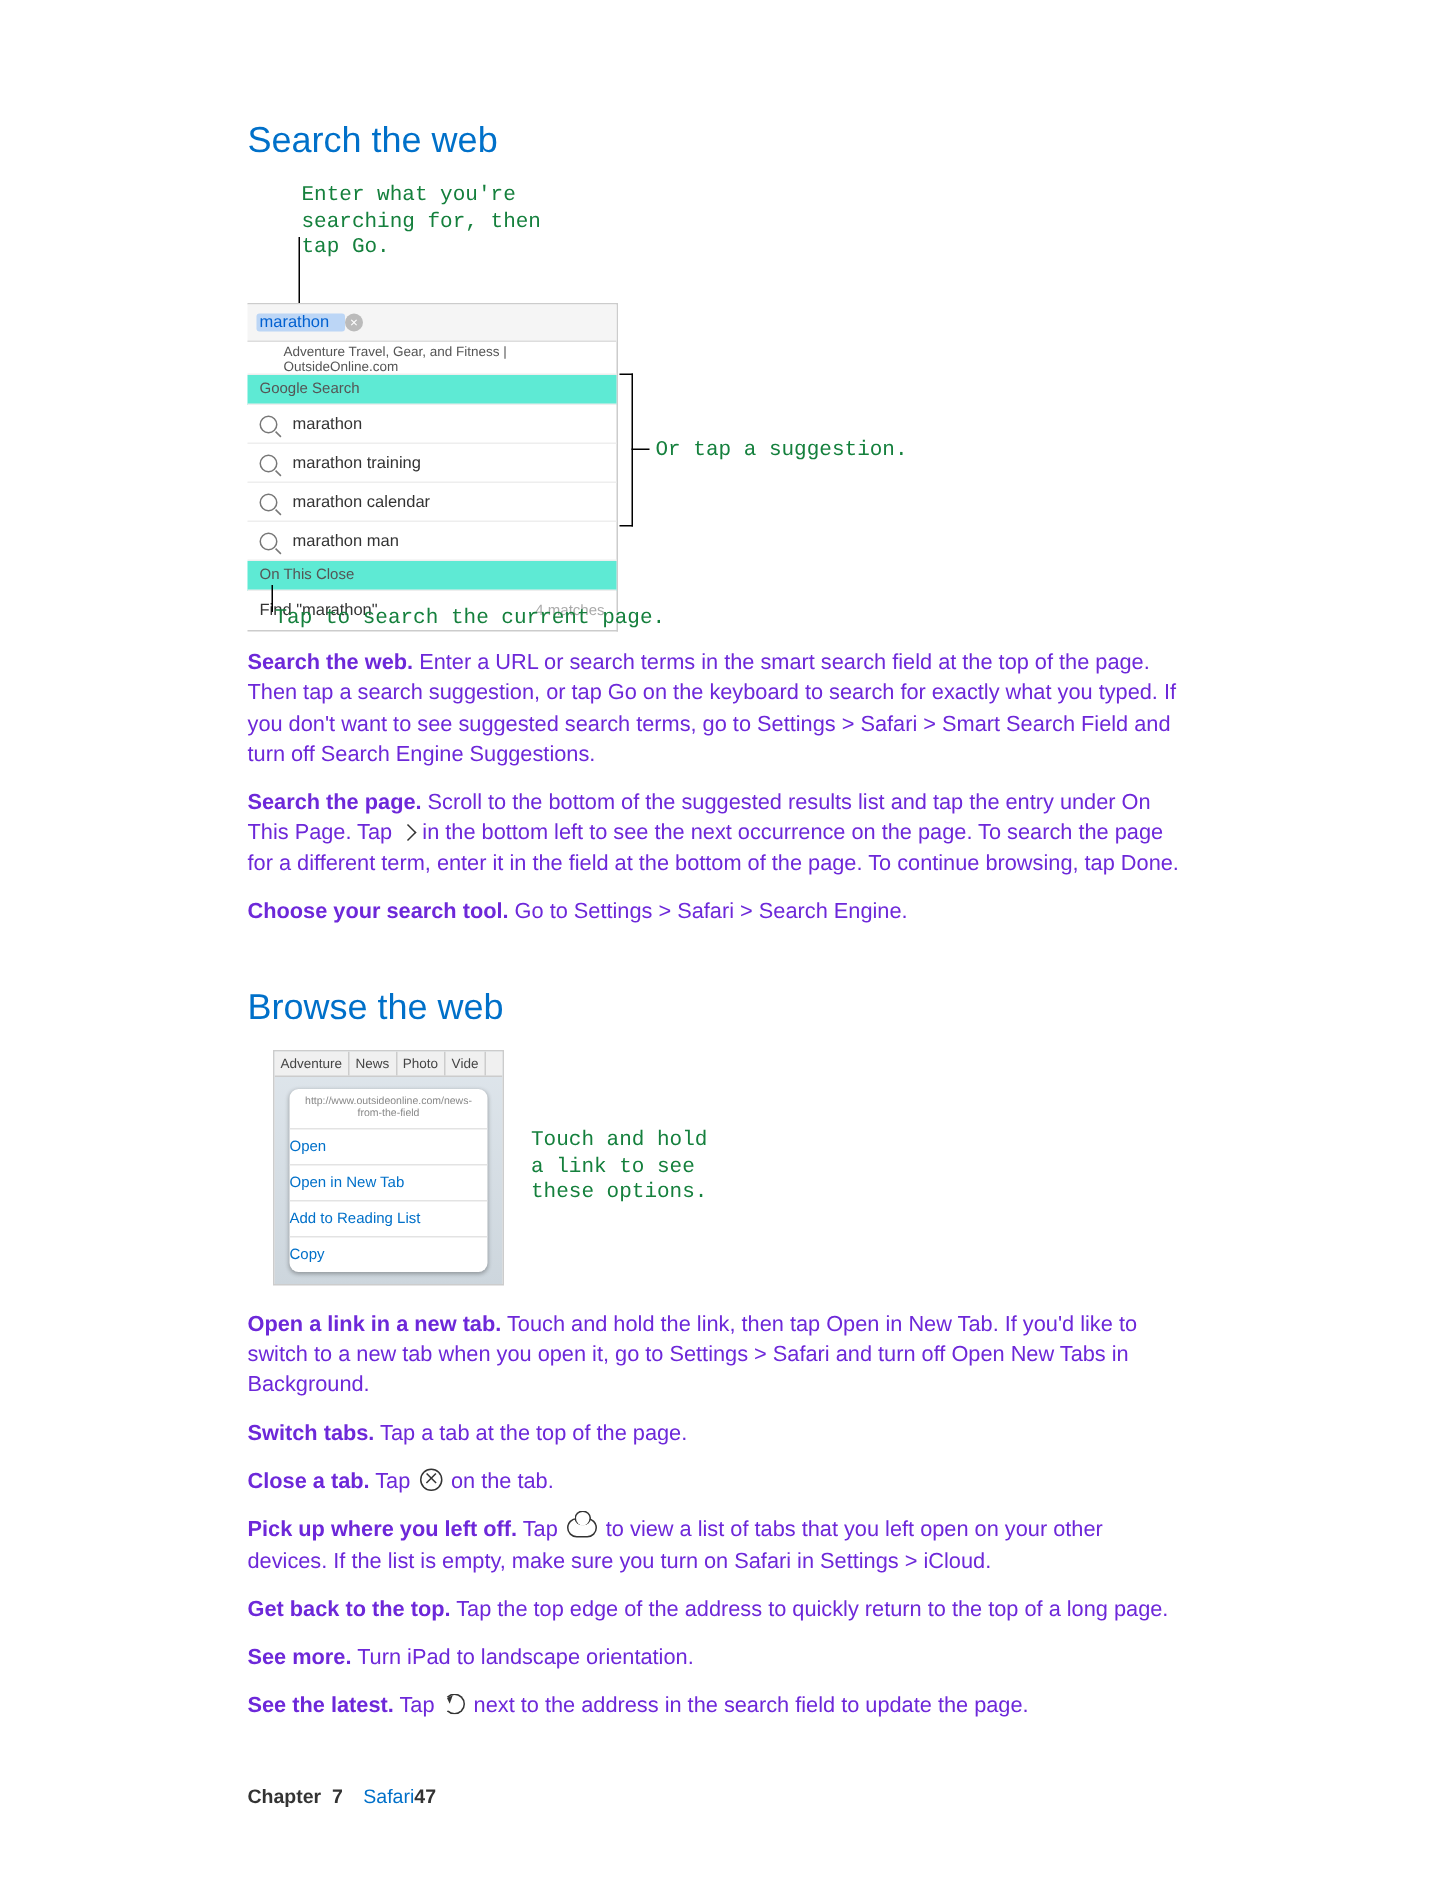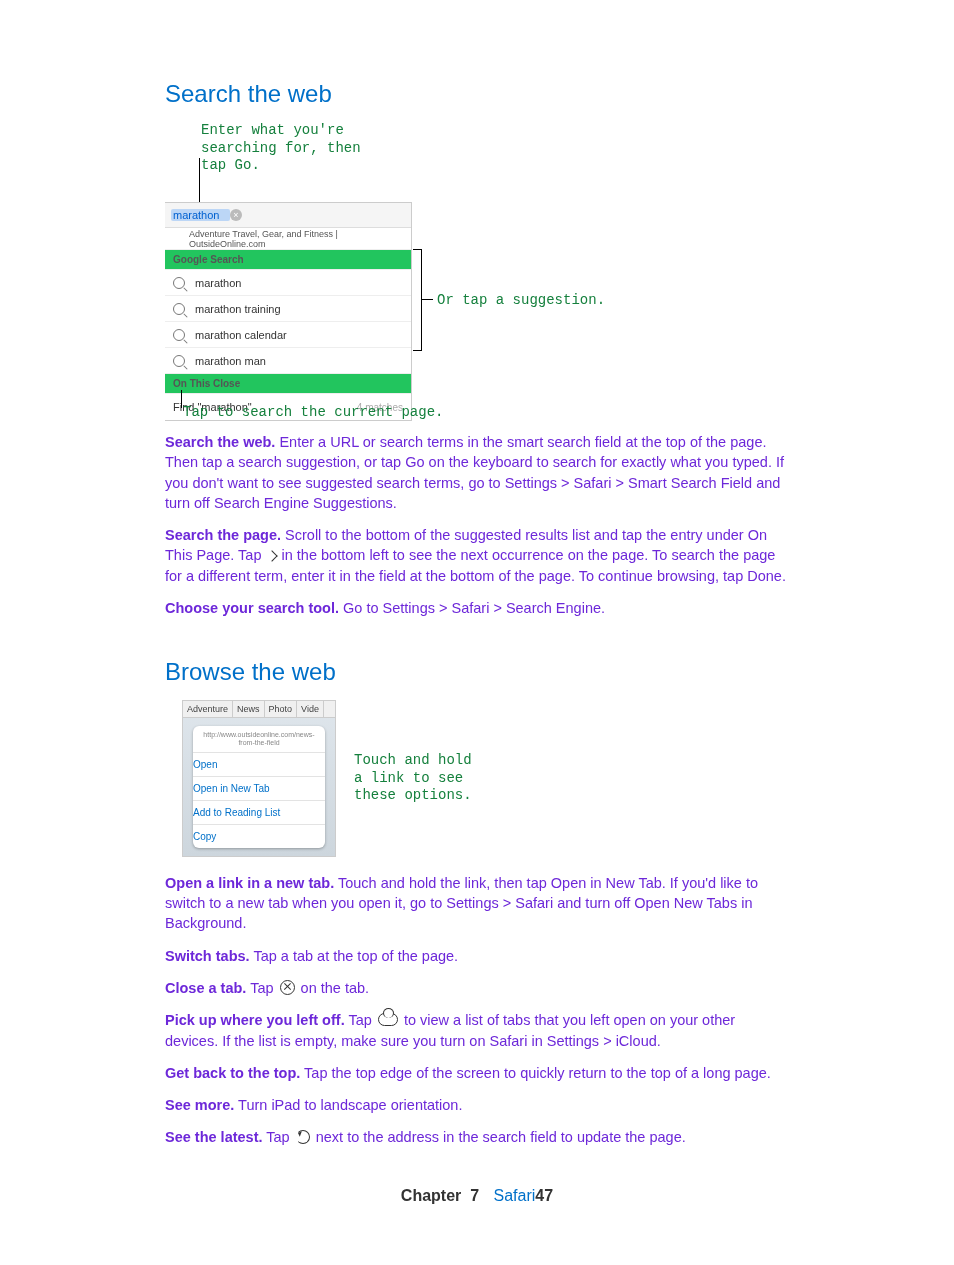--- a/index.html
+++ b/index.html
@@ -98,21 +98,21 @@
     flex: none;
   }
   .row .mag::after {
     content: "";
     position: absolute;
     width: 5px; height: 1px;
     background: #777;
     bottom: -2px; right: -4px;
     transform: rotate(45deg);
   }
-  .row.header { background:#22c55e; font-size:10px; color:#555; height:20px;font-weight:bold; }
+  .row.header { background:#5eead4; font-size:10px; color:#555; height:20px; }
   .row.last { border-bottom:none; }
   .matches { margin-left:auto; color:#aaa; font-size:10px; }
   .bracket {
     position: absolute;
     border: 1px solid #000;
     border-left: none;
   }
   
   p.body {
     font-size: 14.5px;
@@ -234,22 +234,22 @@
     font-size:10px;
   }
   .mini .opt:last-child{border-bottom:none;}
   
   .footer {
     position: absolute;
     left: 165px;
     right: 165px;
     bottom: 60px;
     display: flex;
-    justify-content: center;
-    font-size: 16px;
+    justify-content: flex-start;
+    font-size: 13px;
     color: #333;
   }
   .footer .chap b { font-weight: 600; }
   .footer .chap .link { color: #0070c9; margin-left: 10px; }
   .footer .pg { font-weight: 600; }
 </style>
 </head>
 <body>
 
 <div class="page">
@@ -338,21 +338,21 @@
   <p class="body">
     <b>Switch tabs.</b><span> Tap a tab at the top of the page.</span>
   </p>
   <p class="body">
     <b>Close a tab.</b><span> Tap </span><span class="close-circ"></span><span> on the tab.</span>
   </p>
   <p class="body">
     <b>Pick up where you left off.</b><span> Tap </span><span class="cloud"></span><span> to view a list of tabs that you left open on your other devices. If the list is empty, make sure you turn on Safari in Settings &gt; iCloud.</span>
   </p>
   <p class="body">
-    <b>Get back to the top.</b><span> Tap the top edge of the screen to quickly return to the top of a long page.</span>
+    <b>Get back to the top.</b><span> Tap the top edge of the address to quickly return to the top of a long page.</span>
   </p>
   <p class="body">
     <b>See more.</b><span> Turn iPad to landscape orientation.</span>
   </p>
   <p class="body">
     <b>See the latest.</b><span> Tap </span><span class="reload"></span><span> next to the address in the search field to update the page.</span>
   </p>
 
   <div class="footer">
     <span class="chap">

